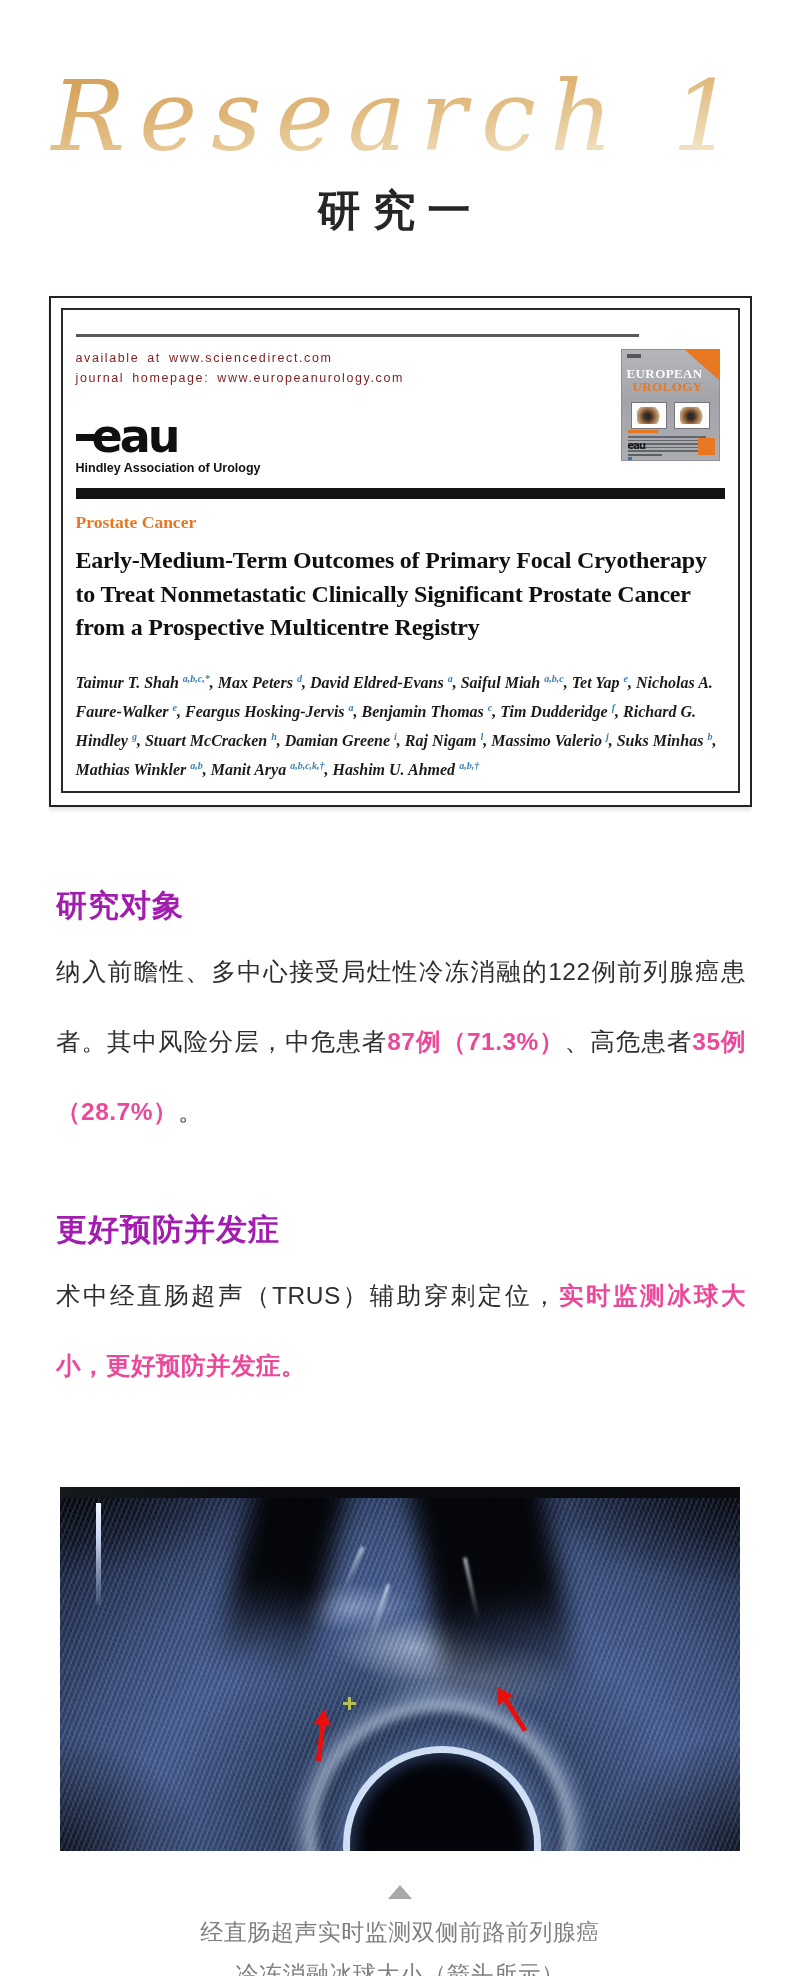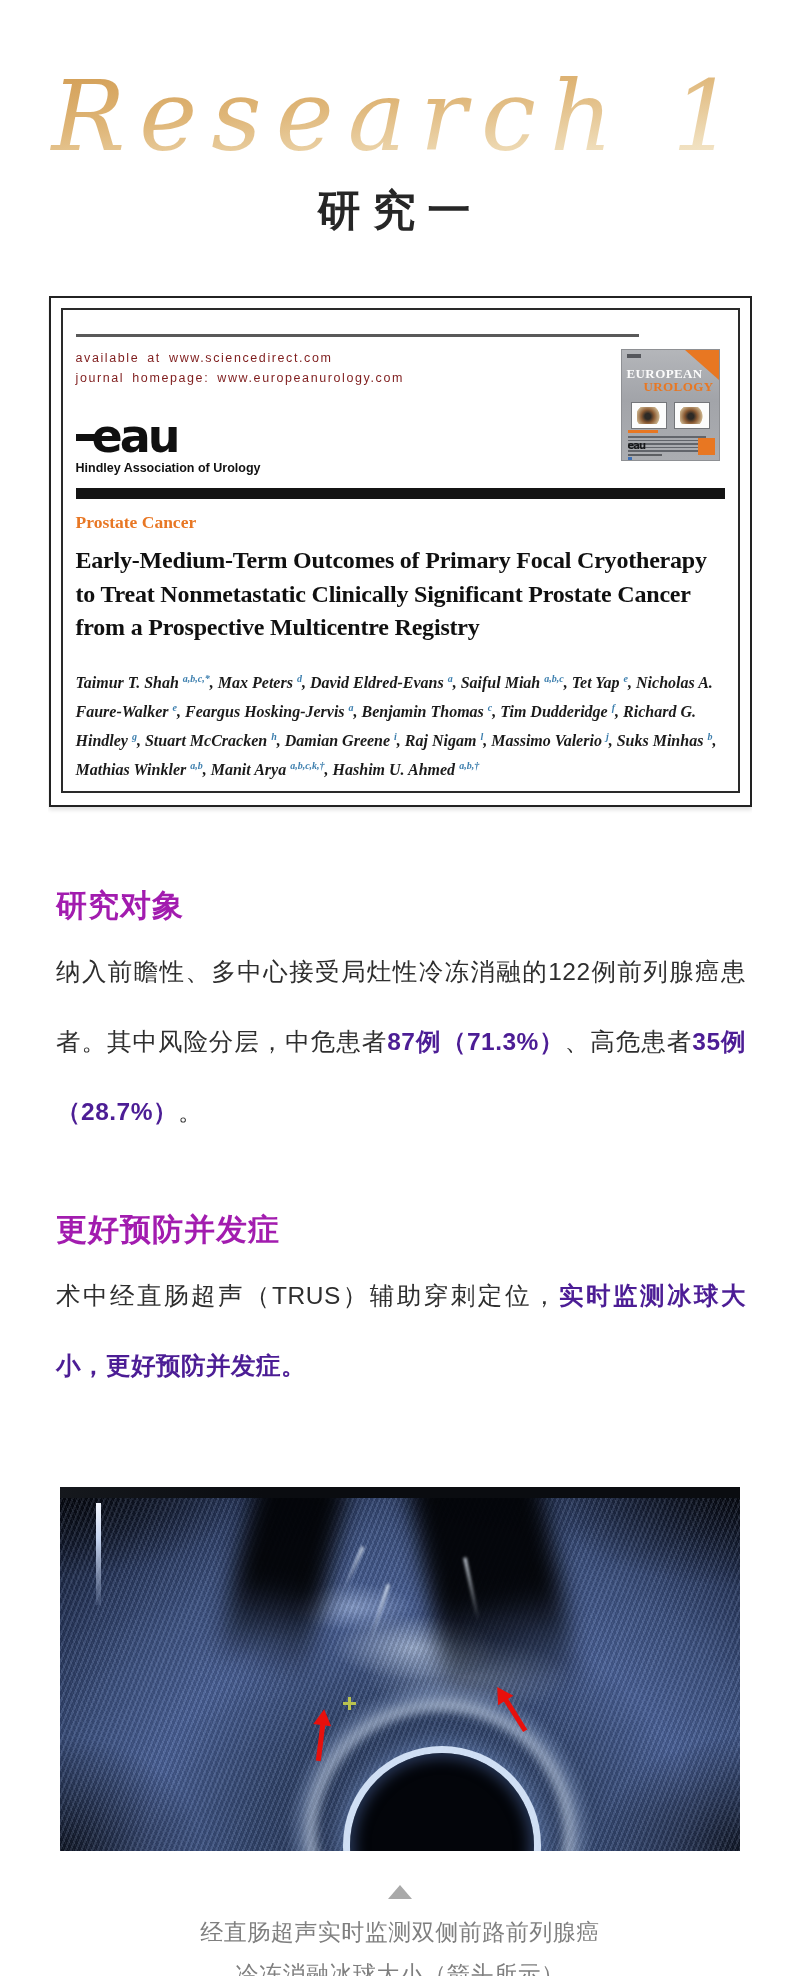--- a/index.html
+++ b/index.html
@@ -41,21 +41,21 @@
   .eau-word { display:flex; align-items:center; }
   .eau-bar { width:20px; height:7px; background:#101010; margin-right:-4px; margin-top:2px; }
   .eau-text { font-family:"DejaVu Sans", sans-serif; font-weight:700; font-size:46px; line-height:44px; letter-spacing:-3px; color:#101010; }
   .eau-sub { margin-top:3px; font-weight:700; font-size:12.5px; color:#101010; font-family:"Liberation Sans", sans-serif; }
 
   
   .cover { position:absolute; top:16px; right:6px; width:97px; height:110px; background:linear-gradient(180deg,#b4b6ba 0%,#a2a4a9 45%,#abadb1 100%); overflow:hidden; box-shadow:0 0 0 1px #8e9094; }
   .cover-ribbon { position:absolute; top:0; right:0; width:0; height:0; border-top:30px solid #e87722; border-left:34px solid transparent; }
   .cover-topmark { position:absolute; top:4px; left:5px; width:14px; height:4px; background:#55575c; }
   .cover-t1 { margin-top:16px; padding:0 5px; font-family:"Liberation Serif", serif; font-weight:700; font-size:13px; letter-spacing:.4px; color:#fbfbfb; }
-  .cover-t2 { padding-right:5px; margin-top:-3px; text-align:right; font-family:"Liberation Serif", serif; font-weight:800; font-size:13px; letter-spacing:.4px; color:#e87722; }
+  .cover-t2 { padding-right:5px; margin-top:-3px; text-align:center; font-family:"Liberation Serif", serif; font-weight:800; font-size:13px; letter-spacing:.4px; color:#e87722; }
   .cover-thumbs { display:flex; justify-content:center; gap:7px; margin-top:7px; }
   .cover-thumb { width:36px; height:27px; background:#fcfcfc; border:1px solid #74767a; position:relative; }
   .cover-thumb::after { content:""; position:absolute; inset:4px 5px; background:radial-gradient(circle at 45% 55%, #2e2a26 18%, #8a5a33 40%, #c9b089 70%, transparent 75%); }
   .cover-lines { margin:7px 0 0 6px; width:78px; height:17px; background:repeating-linear-gradient(180deg,#62656b 0 1.6px,transparent 1.6px 3.6px); }
   .cover-lines::before { content:""; display:block; width:30px; height:3px; background:#e87722; transform:translateY(-6px); }
   .cover-bottom { position:absolute; left:0; right:0; bottom:0; height:24px; }
   .cover-eau { position:absolute; left:6px; bottom:9px; font-family:"DejaVu Sans", sans-serif; font-weight:700; font-size:10px; letter-spacing:-1px; color:#17181a; }
   .cover-eau-sub { position:absolute; left:6px; bottom:4px; width:34px; height:2px; background:#5d5f63; }
   .cover-orange-box { position:absolute; right:4px; bottom:5px; width:17px; height:17px; background:#e87722; }
   .cover-dot { position:absolute; left:6px; bottom:0; width:4px; height:3px; background:#3c6fb5; }
@@ -64,21 +64,21 @@
 
   .section-label { margin-top:13px; font-family:"Liberation Serif", serif; font-weight:600; font-size:17.5px; color:#e87724; }
   .paper-title { margin-top:11px; width:648px; font-family:"Liberation Serif", serif; font-weight:700; font-size:24px; line-height:33.5px; color:#101010; letter-spacing:-.2px; }
   .authors { margin-top:21px; width:652px; font-family:"Liberation Serif", serif; font-style:italic; font-weight:700; font-size:16px; line-height:25px; color:#1b1b1b; }
   .authors sup { color:#3d7fae; font-size:10px; font-weight:700; }
 
   
   .content { width:692px; margin:78px auto 0; padding-left:2px; }
   .cn-heading { font-family:"Liberation Serif", serif; font-weight:700; font-size:31px; color:#a21caf; letter-spacing:1px; }
   .cn-para { margin-top:10px; font-size:24.5px; line-height:70px; color:#2e2e2e; letter-spacing:.5px; text-align:justify; }
-  .cn-para b { font-weight:700; color:#4c1d95; }
+  .cn-para b { font-weight:700; color:#ec4899; }
   .heading-gap { margin-top:62px; }
 
   
   .us { position:relative; width:680px; height:364px; margin:86px auto 0; background:#04060b; overflow:hidden; }
   .us-topbar { position:absolute; top:0; left:0; right:0; height:11px; background:linear-gradient(90deg,#15181d,#0a0c10 30%,#0a0c10); z-index:5; }
   .us-base { position:absolute; inset:0;
     background:
       radial-gradient(42% 38% at 0% 0%, rgba(2,3,6,.95), rgba(2,3,6,0) 65%),
       radial-gradient(46% 42% at 100% 0%, rgba(2,3,6,.9), rgba(2,3,6,0) 65%),
       radial-gradient(30% 45% at 0% 100%, rgba(6,9,16,.85), rgba(6,9,16,0) 70%),

